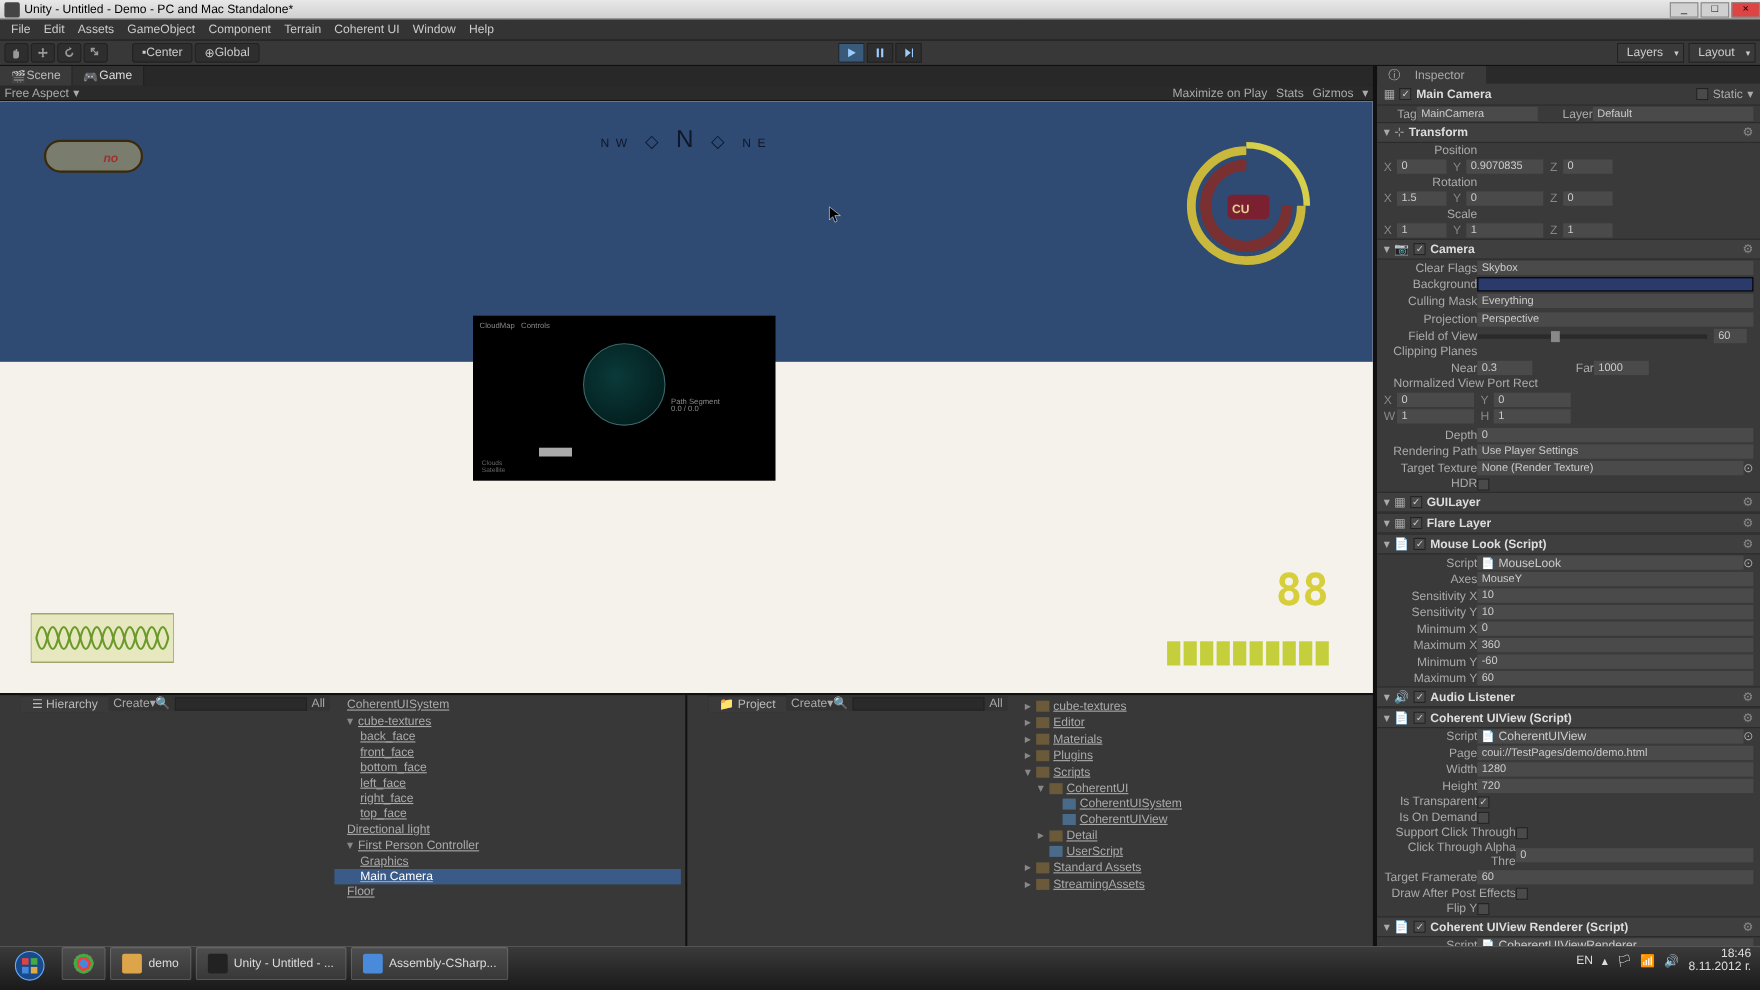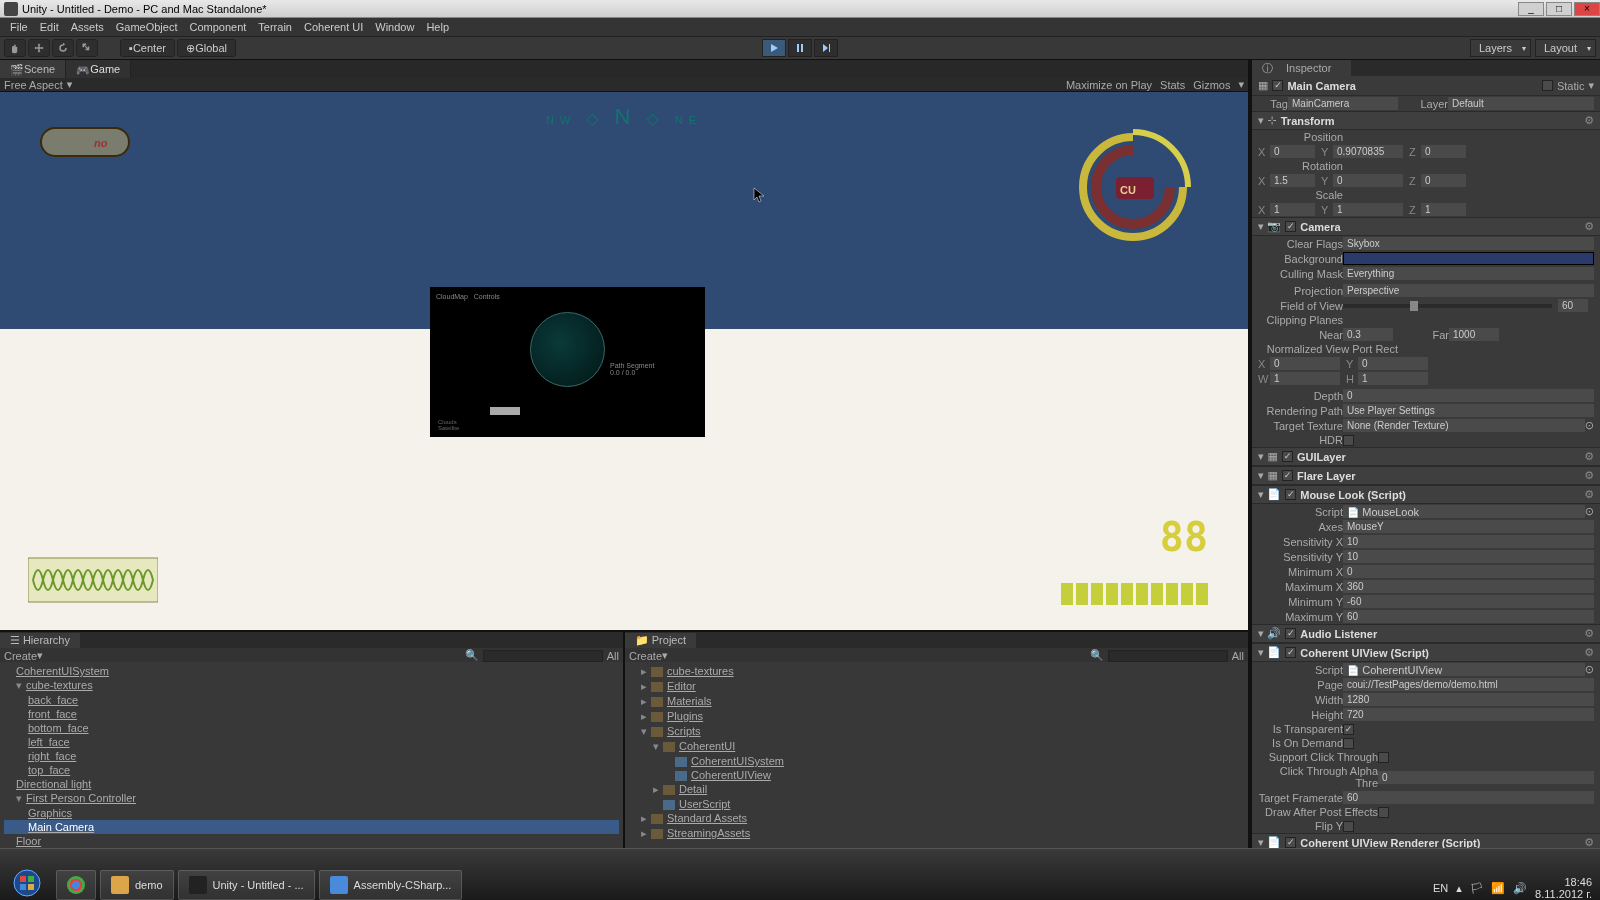--- a/index.html
+++ b/index.html
@@ -42,38 +42,38 @@
 
 .main{ display:flex; height: calc(100% - 18px - 18px - 24px - 40px); }
 .left-col{ flex:1; display:flex; flex-direction:column; border-right:2px solid #111;}
 .viewport{ flex:1; position:relative; background:#e8e5e0; overflow:hidden;}
 
 
 .sky{position:absolute;left:0;right:0;top:0;height:44%;background:#2f4a73;}
 .ground{position:absolute;left:0;right:0;bottom:0;height:56%;background:#f5f2ec;}
 
 
-.compass{position:absolute; top:12px; left:50%; transform:translateX(-50%); color:#0f766e; font-family:serif; letter-spacing:6px; font-size:16px;}
+.compass{position:absolute; top:22px; left:50%; transform:translateX(-50%); color:#0f172a; font-family:serif; letter-spacing:6px; font-size:16px;}
 .hud-logo{position:absolute; top:30px; right:50px; width:130px; height:130px;}
 .hud-pill{position:absolute; top:35px; left:40px; width:90px; height:30px; border:2px solid #3a2a0a; border-radius:15px; background:#7a7d6e; display:flex;align-items:center;justify-content:flex-end;padding-right:6px;}
 .hud-wave{position:absolute; left:28px; bottom:20px; width:130px; height:60px;}
 .hud-counter{position:absolute; right:40px; bottom:70px; color:#d6cf3b; font-family:monospace; font-size:40px; font-weight:bold;}
 .hud-bars{position:absolute; right:40px; bottom:25px; display:flex; gap:3px;}
 .hud-bars div{width:12px;height:22px;background:#c5cf3b;}
 
 
 .app-panel{position:absolute; left:430px; top:195px; width:275px; height:150px; background:#000; color:#5aa; font-size:8px; padding:6px;}
 .app-panel .globe{width:75px;height:75px;border:1px solid #3a6a6a;border-radius:50%;margin:12px auto 0;background:radial-gradient(circle at 40% 40%,#0a3a3a,#021515);}
 .app-panel .bottombtn{position:absolute;width:30px;height:8px;background:#aaa;left:60px;bottom:22px;}
 
 .cursor{position:absolute; left:753px; top:95px; width:12px;height:16px;}
 
 
 .bottom-panes{ display:flex; height: 230px; border-top:2px solid #111;}
-.pane{ flex:1; display:flex; flex-direction:column; background:#383838;}
+.pane{ flex:1; display:flex; flex-direction:row; background:#383838;padding-left:19px;}
 .pane-header{ height:16px; background:#2a2a2a; display:flex; align-items:center;}
 .pane-tab{ padding:1px 10px; background:#3a3a3a; color:#bbb;}
 .pane-toolbar{ height:14px; background:#333; display:flex; align-items:flex-end; padding:0 4px; font-size:10px;}
 .pane-toolbar .search{margin-left:auto; display:flex; align-items:center; gap:4px;}
 .pane-toolbar input{background:#2a2a2a;border:1px solid #222;height:12px;width:120px;color:#aaa;padding:0 2px;font-size:10px;}
 .pane-body{ flex:1; overflow:auto; padding:2px 4px;text-decoration:underline;}
 .tree-item{ padding:1px 0 1px 12px; color:#aaa; cursor:default;}
 .tree-item.indent1{padding-left:24px;}
 .tree-item.indent2{padding-left:36px;}
 .tree-item.selected{ background:#3a5a88; color:#fff;}
@@ -91,21 +91,21 @@
 .insp-row .lbl{width:85px;color:#aaa;text-align:right;}
 .insp-row .fld{flex:1;background:#4a4a4a;color:#ccc;padding:1px 4px;border:none;height:13px;font-size:10px;}
 .insp-row .fldshort{width:45px;background:#4a4a4a;color:#ccc;padding:1px 4px;border:none;height:13px;font-size:10px;margin-right:6px;}
 .insp-row .axlbl{width:12px;color:#888;}
 .comp-header{background:#3f3f3f;padding:2px 6px;display:flex;align-items:center;gap:4px;border-top:1px solid #2a2a2a;border-bottom:1px solid #2a2a2a;}
 .comp-header .cname{color:#ddd;font-weight:bold;}
 .comp-header .gear{margin-left:auto;color:#888;}
 .colorswatch{flex:1;height:13px;background:#2a3a6a;border:1px solid #000;}
 
 
-.taskbar{ position:absolute; left:0; right:0; bottom:0; height:52px; background:linear-gradient(#3a3a3a,#1a1a1a); display:flex; align-items:flex-end; border-top:1px solid #555;}
+.taskbar{ position:absolute; left:0; right:0; bottom:0; height:40px; background:linear-gradient(#3a3a3a,#1a1a1a); display:flex; align-items:flex-start; border-top:1px solid #555;}
 .startbtn{width:46px;height:34px;margin:0 4px;display:flex;align-items:center;justify-content:center;}
 .taskbtn{height:30px;padding:0 10px;background:rgba(255,255,255,0.1);border:1px solid rgba(255,255,255,0.15);margin:0 2px;display:flex;align-items:center;gap:6px;color:#ddd;border-radius:2px;}
 .taskbtn .ticon{width:18px;height:18px;background:#666;border-radius:2px;}
 .systray{margin-left:auto;display:flex;align-items:center;gap:8px;padding:0 8px;color:#ddd;font-size:10px;}
 .clock{text-align:right;line-height:12px;}
 
 .chk{width:11px;height:11px;background:#4a4a4a;border:1px solid #222;display:inline-block;}
 .chk.on::after{content:"✓";color:#ccc;font-size:9px;display:block;line-height:9px;text-align:center;}
 </style>
 </head>

